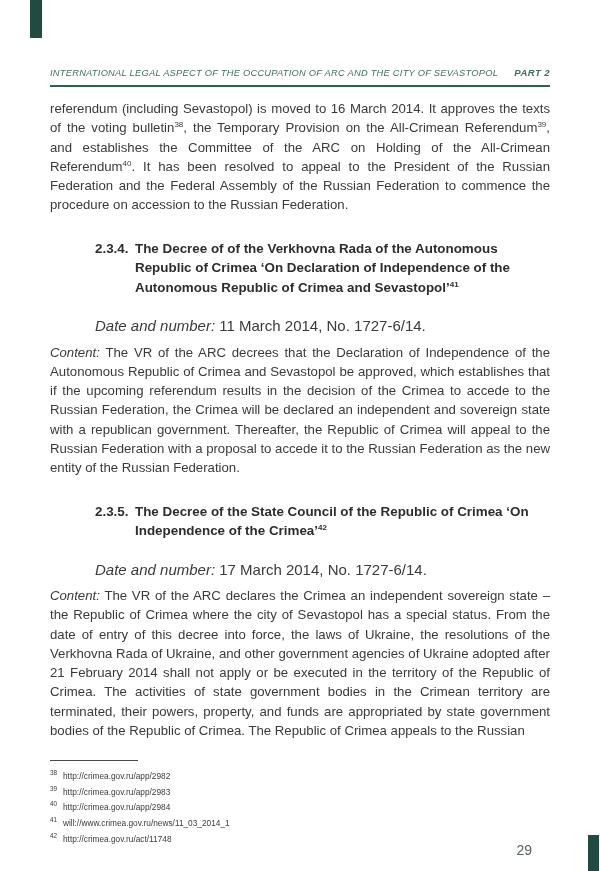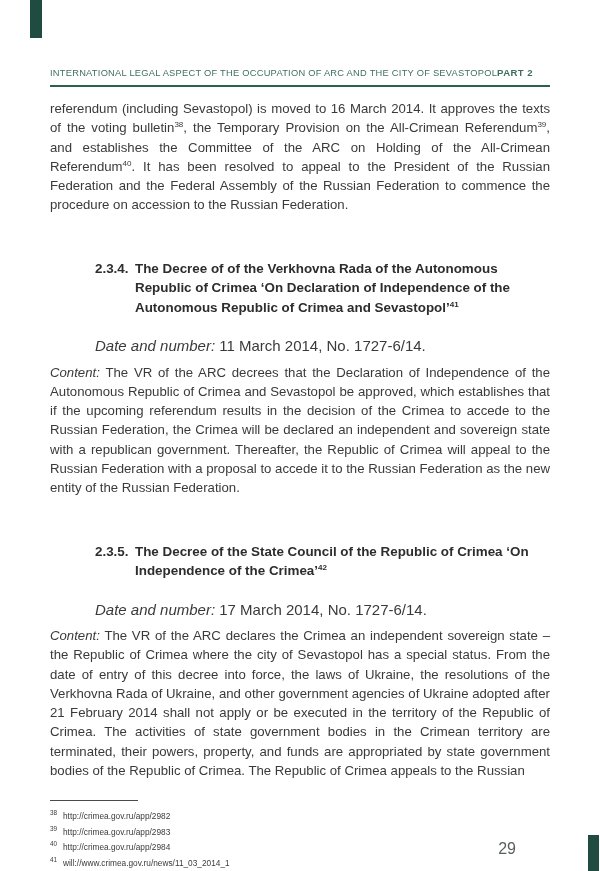--- a/index.html
+++ b/index.html
@@ -18,21 +18,21 @@
     background:#fff;
     overflow:hidden;
     font-family:"Liberation Sans",sans-serif;
     color:var(--body-text,#3a3a3a);
   }
   .accent-bar{position:absolute;background:var(--accent-dark,#1f4b40);}
   .accent-bar.top{left:30px;top:0;width:12px;height:38px;}
   .accent-bar.bottom{right:1px;bottom:0;width:11px;height:36px;}
 
   .page-header{padding:40px 50px 0 50px;}
-  .header-row{display:flex;justify-content:flex-start;align-items:baseline;}
+  .header-row{display:flex;justify-content:space-between;align-items:baseline;font-style:italic;}
   .header-title{
     font-size:9.3px;letter-spacing:0.25px;
     color:var(--header-text,#3f6e60);
     white-space:nowrap;
   }
   .header-part{
     font-size:9.6px;font-weight:bold;letter-spacing:0.4px;
     color:var(--header-text,#3f6e60);
     margin-top:27px;
   }
@@ -41,42 +41,42 @@
   .body{padding:12px 50px 0 50px;}
   .para{
     margin:0;
     font-size:13.2px;line-height:19.3px;
     text-align:justify;
     hyphens:auto;
   }
   .para.content{margin-top:7px;}
   .heading{
     display:flex;
-    margin:44px 0 0 45px;
+    margin:24px 0 0 45px;
     font-weight:bold;
     font-size:13.4px;line-height:19.5px;
     color:#2d2d2d;
   }
   .heading-num{flex:0 0 40px;}
   .heading-title{flex:1;}
   .date-line{
     margin:19px 0 0 45px;
     font-size:15px;line-height:19.3px;
   }
   .it{font-style:italic;}
   sup{font-size:8px;line-height:0;vertical-align:super;}
 
   .footnotes{margin-top:20px;}
   .footnote-rule{width:88px;border-top:1px solid #4a4a4a;margin-bottom:6px;}
   .footnote{font-size:8.3px;line-height:11.8px;color:#3a3a3a;}
   .fn-num{font-size:6.4px;vertical-align:super;display:inline-block;width:13px;}
 
   .page-number{
-    position:absolute;right:84px;bottom:13px;
-    font-size:16px;color:var(--page-number,#56615d);
+    position:absolute;right:68px;bottom:13px;
+    font-size:14px;color:var(--page-number,#56615d);
   }
 </style>
 </head>
 <body>
 
 <div class="page">
 
   <div class="accent-bar top"></div>
 
   <header class="page-header">

